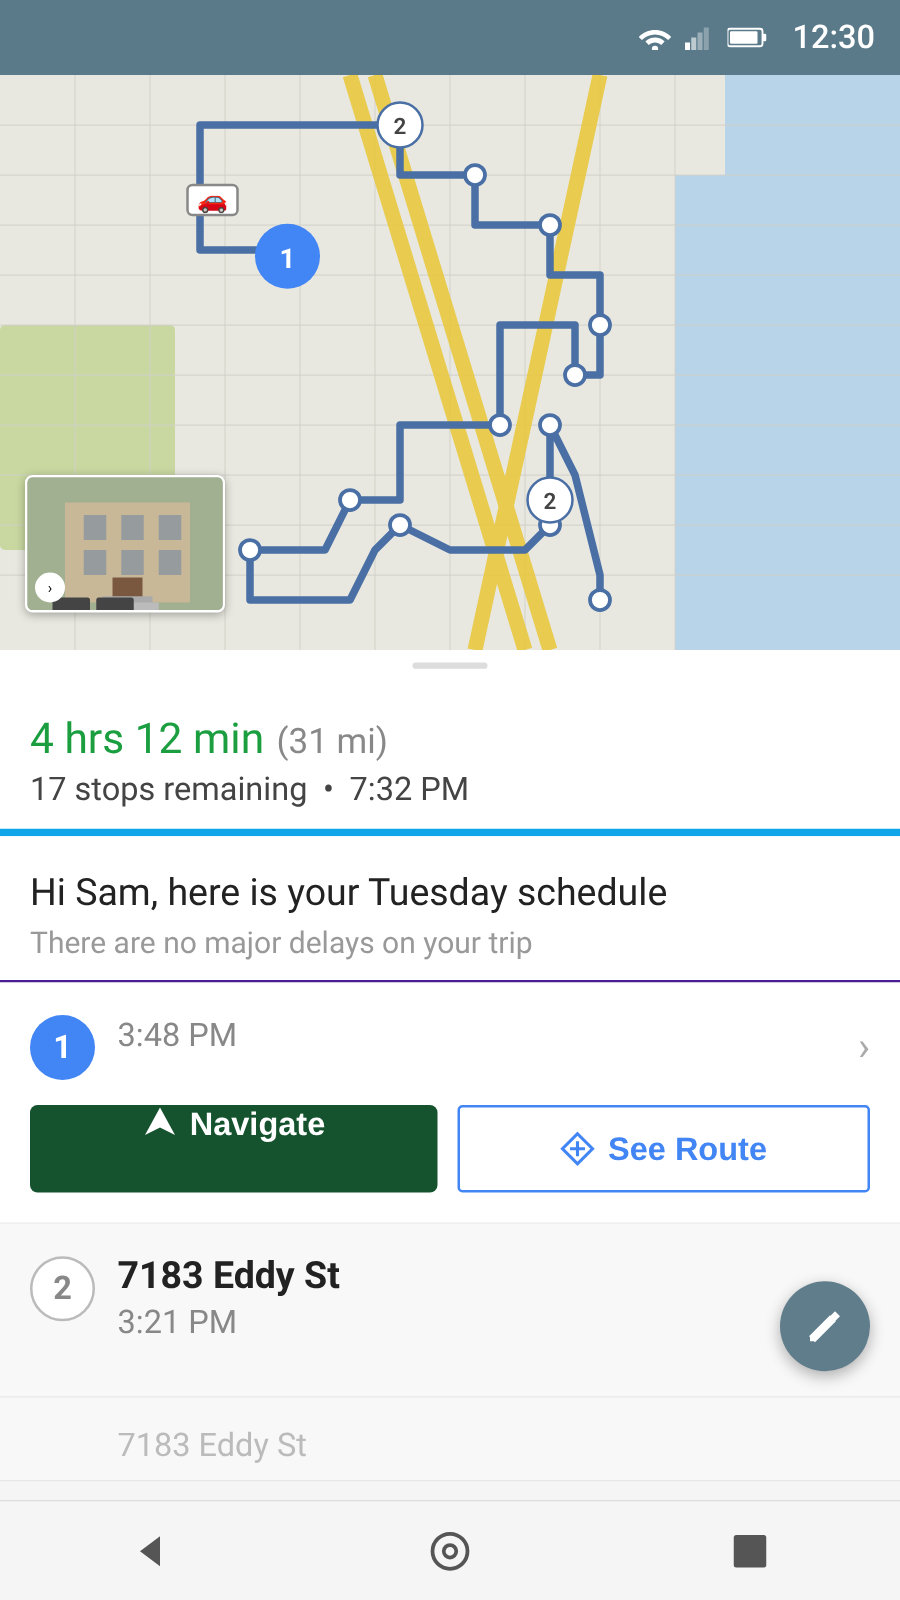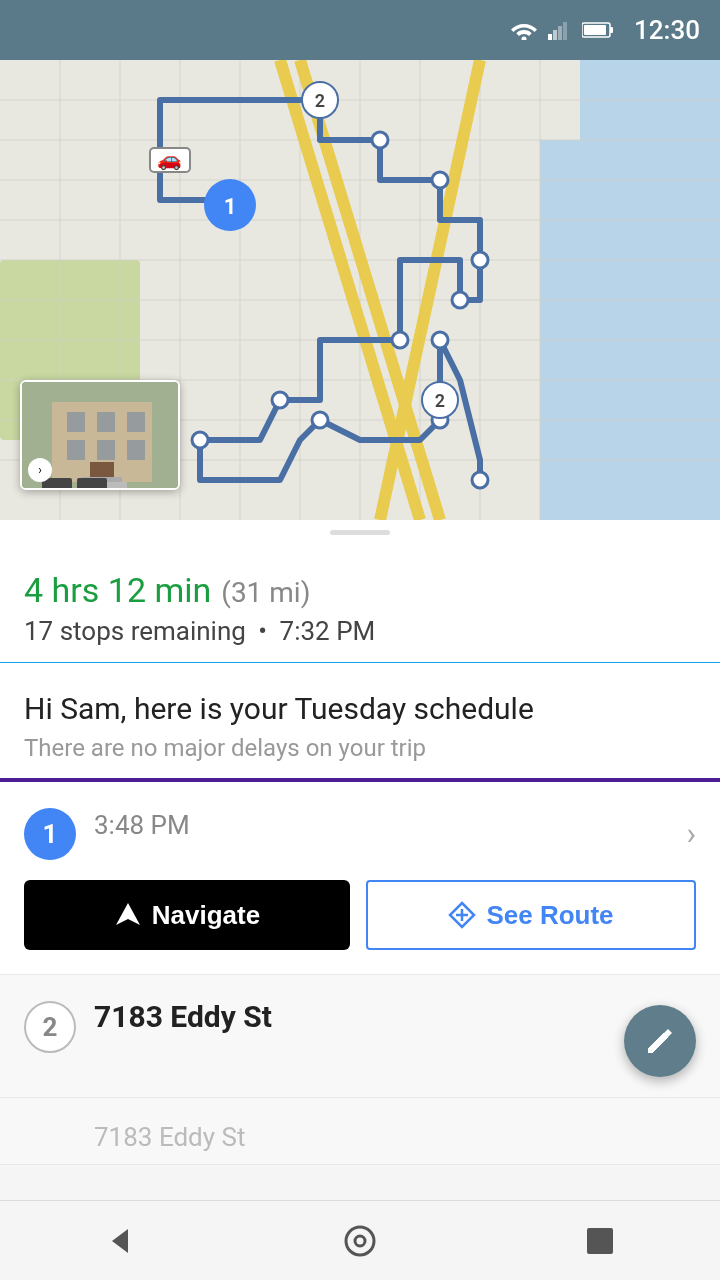--- a/index.html
+++ b/index.html
@@ -81,21 +81,21 @@
       width: 60px;
       height: 5px;
       background: #ddd;
       border-radius: 3px;
     }
 
     
     .trip-summary {
       background: white;
       padding: 20px 24px 16px;
-      border-bottom: 1px solid #0ea5e9;
+      border-bottom: 6px solid #0ea5e9;
     }
     .trip-time {
       font-size: 34px;
       display: flex;
       align-items: baseline;
       gap: 10px;
       margin-bottom: 6px;
     }
     .trip-time-green {
       color: #1a9e3f;
@@ -116,21 +116,21 @@
     }
     .bullet {
       margin: 0 6px;
       color: #444;
     }
 
     
     .schedule-header {
       background: white;
       padding: 28px 24px 16px;
-      border-bottom: 4px solid #4c1d95;
+      border-bottom: 2px solid #4c1d95;
     }
     .schedule-title {
       font-size: 30px;
       color: #222;
       font-weight: 400;
       margin-bottom: 8px;
     }
     .schedule-subtitle {
       font-size: 24px;
       color: #999;
@@ -199,28 +199,28 @@
     }
 
     
     .stop-actions {
       display: flex;
       gap: 16px;
     }
     .btn-navigate {
       flex: 1;
       height: 70px;
-      background: #000000;
+      background: #14532d;
       border: none;
       border-radius: 6px;
       color: white;
       font-size: 26px;
       font-weight: 600;
       display: flex;
-      align-items: center;
+      align-items: flex-start;
       justify-content: center;
       gap: 10px;
       cursor: pointer;
     }
     .btn-see-route {
       flex: 1;
       height: 70px;
       background: white;
       border: 2px solid #4285f4;
       border-radius: 4px;
@@ -464,20 +464,21 @@
   </div>
 </div>
 
 <div class="stop-item next" style="position:relative;">
   <div class="stop-header">
     <div class="stop-badge gray">
       <span>2</span>
     </div>
     <div class="stop-info">
       <div class="stop-address">7183 Eddy St</div>
+      <div class="stop-time">3:21 PM</div>
     </div>
   </div>
 
   <div class="fab">
     <svg width="32" height="32" viewBox="0 0 32 32" fill="white">
       <path d="M4 24 L20 8 L24 12 L8 28 Z" stroke="white" stroke-width="1" fill="white"></path>
       <path d="M20 8 L24 4 L28 8 L24 12 Z" fill="white"></path>
       <path d="M4 24 L4 28 L8 28 Z" fill="white"></path>
     </svg>
   </div>

